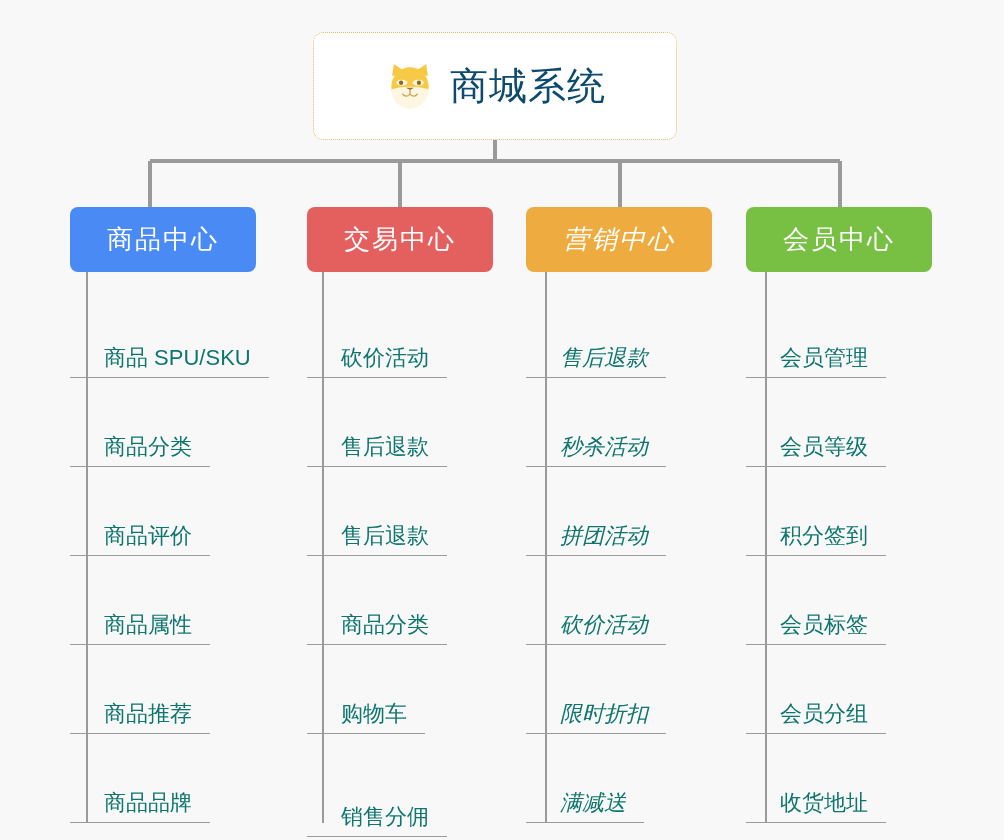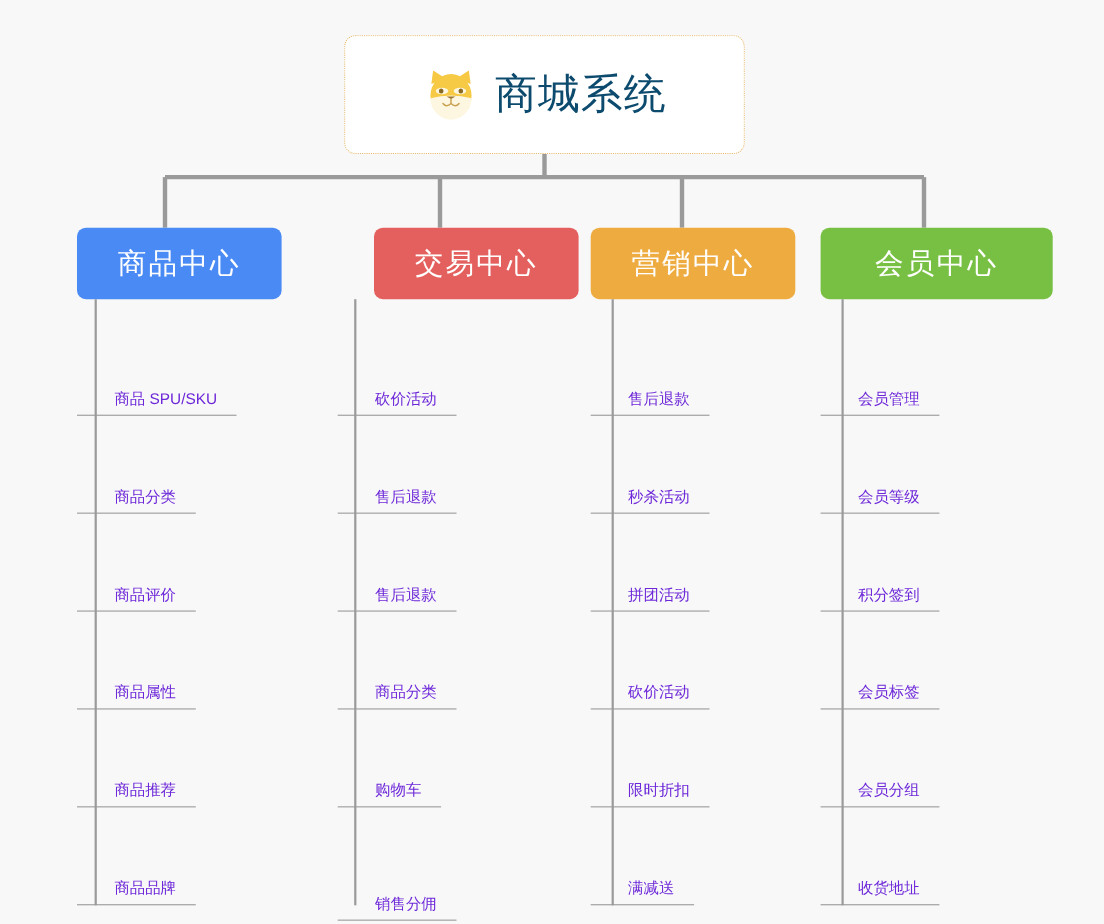--- a/index.html
+++ b/index.html
@@ -93,41 +93,41 @@
 
   .leaf-item {
     position: absolute;
     height: 89px;
     display: flex;
     align-items: flex-end;
   }
   .leaf-inner {
     border-bottom: 1.5px solid #9a9a9a;
     padding: 0 18px 6px 34px;
-    font-size: 14px;
-    color: #6d28d9;
+    font-size: 22px;
+    color: #0f766e;
     white-space: nowrap;
     line-height: 1.25;
   }
 
   
   .branch-0 { left: 57px; margin-left: 13px;  }
   .branch-0 .branch-header { width: 186px; background: #4a8af4; }
   .branch-0 .spine { left: 16px; }
 
   .branch-1 { left: 307px; }
-  .branch-1 .branch-header { width: 186px; background: #e4605e; margin-left: 33px; }
+  .branch-1 .branch-header { width: 186px; background: #e4605e; }
   .branch-1 .spine { left: 15px; }
 
-  .branch-2 { left: 537px; }
+  .branch-2 { left: 526px; font-style: italic; }
   .branch-2 .branch-header { width: 186px; background: #eeab3f; }
   .branch-2 .spine { left: 19px; }
 
   .branch-3 { left: 746px; }
-  .branch-3 .branch-header { width: 211px; background: #78c043; }
+  .branch-3 .branch-header { width: 186px; background: #78c043; }
   .branch-3 .spine { left: 19px; }
 </style>
 </head>
 <body>
 
 <div id="mindmap">
 
   <svg class="connectors" viewBox="0 0 1004 840" width="1004" height="840">
 
     <path d="M495,140 L495,161" stroke="#9a9a9a" stroke-width="4" fill="none"></path>

